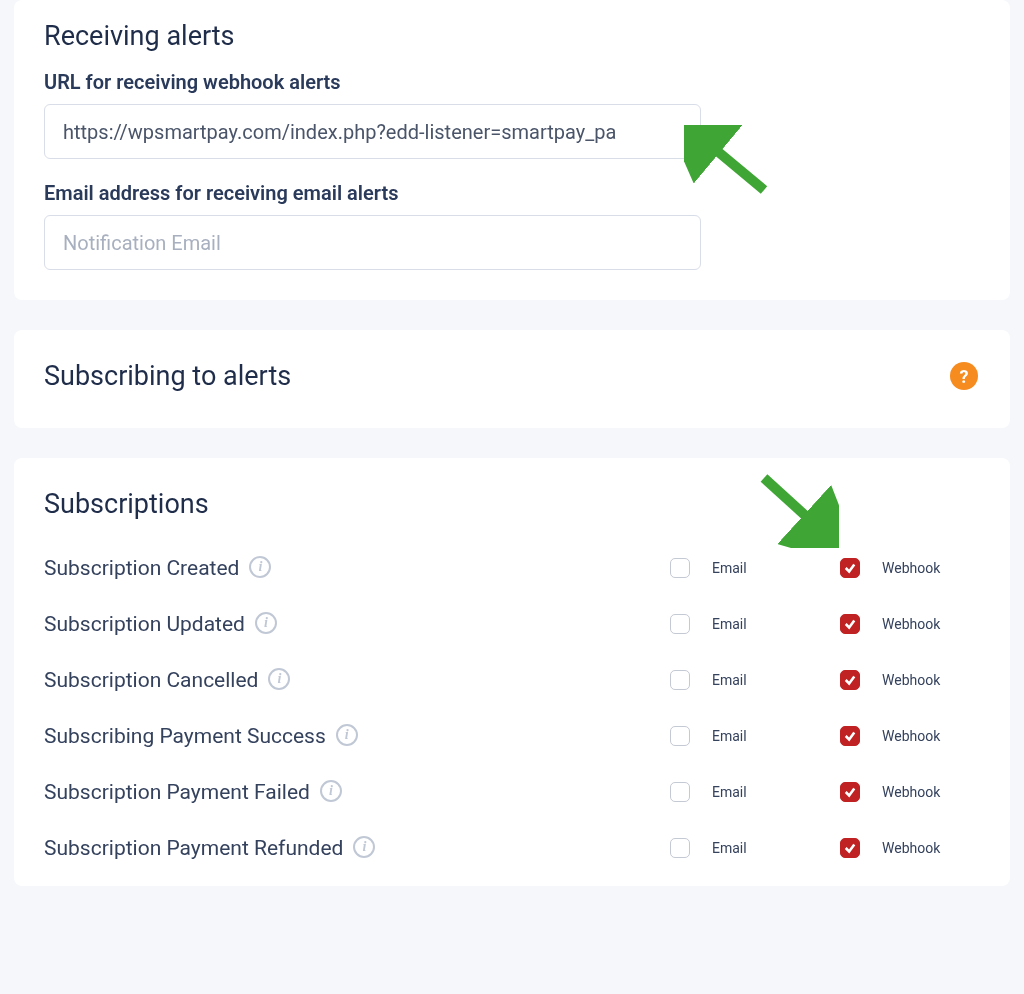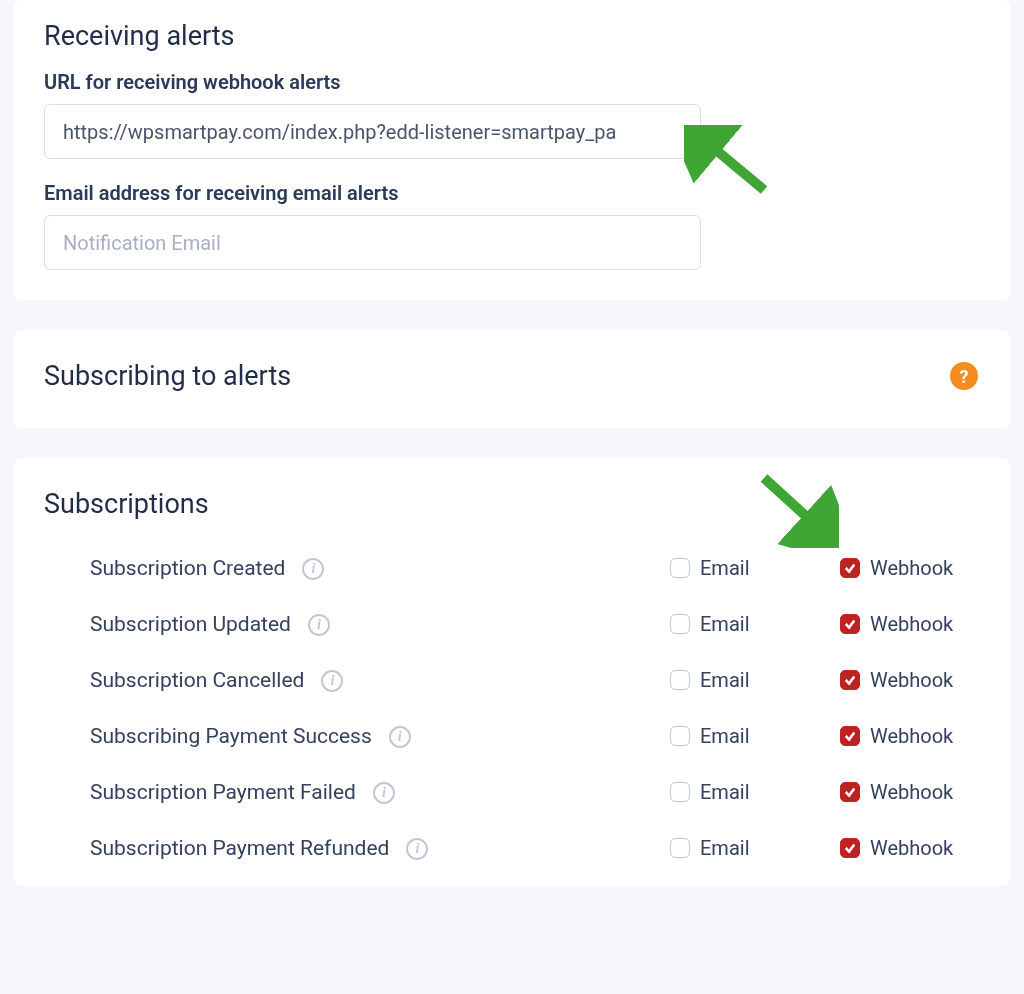--- a/index.html
+++ b/index.html
@@ -69,23 +69,22 @@
       display: flex;
       align-items: center;
       padding: 16px 0;
     }
     .sub-name {
       flex: 1;
       font-size: 21px;
       color: #35425e;
       font-weight: 400;
       display: flex;
-      align-items: flex-end;
-      gap: 17px;
-      margin-left: 46px;
+      align-items: flex-start;
+      gap: 10px;
     }
     .info-icon {
       width: 22px;
       height: 22px;
       border: 2px solid #c1c8d5;
       border-radius: 50%;
       display: inline-flex;
       align-items: center;
       justify-content: center;
       font-family: Georgia, serif;
@@ -121,22 +120,23 @@
     }
     .checkbox-box svg {
       display: none;
       width: 12px;
       height: 12px;
       stroke: #fff;
       stroke-width: 3;
       fill: none;
     }
     .check-label {
-      font-size: 20px;
+      font-size: 14px;
       color: #35425e;
+      margin-left: 12px;
     }
     .arrow {
       position: absolute;
       pointer-events: none;
     }
   </style>
 </head>
 <body>
 
 <div class="card" style="padding-top:20px; position:relative;">

